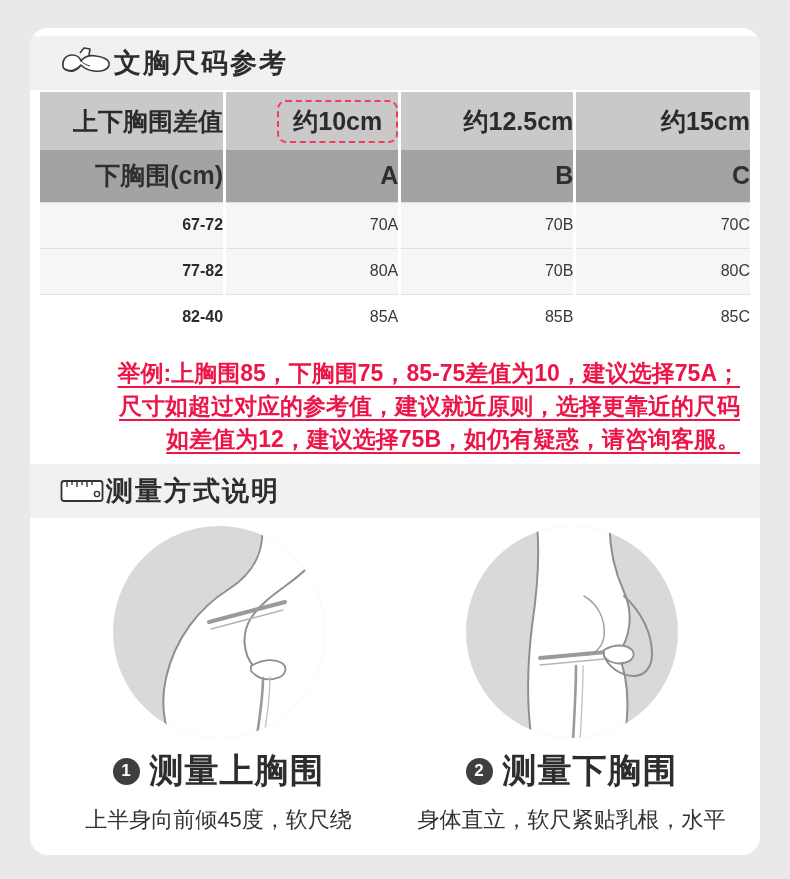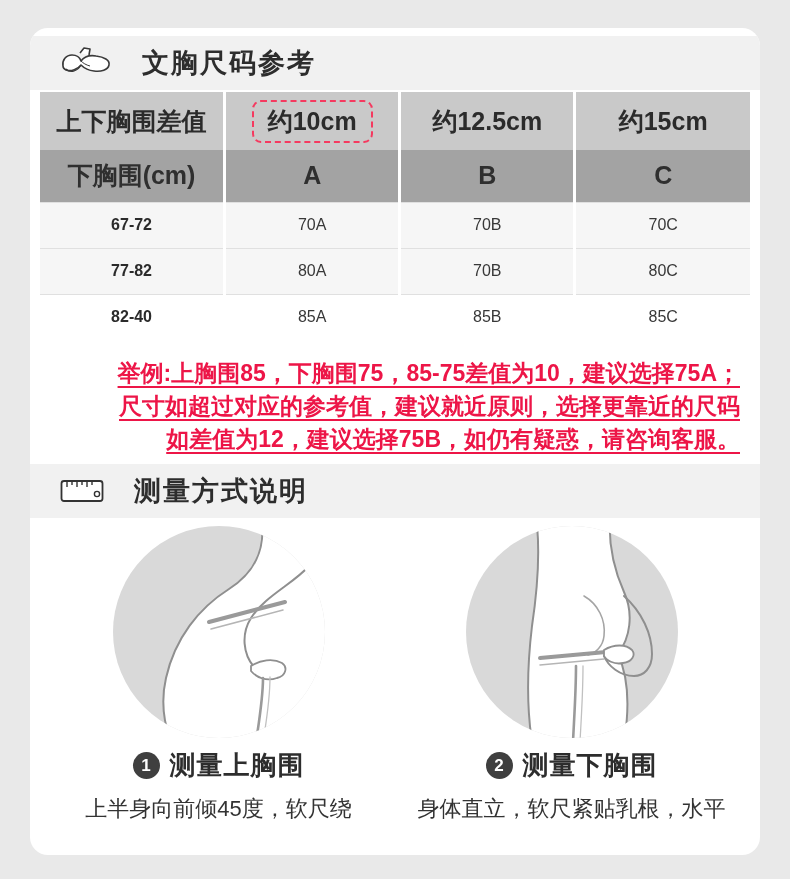--- a/index.html
+++ b/index.html
@@ -9,28 +9,28 @@
     font-family:"Liberation Sans","DejaVu Sans",sans-serif;
     color:#2f2f2f;
   }
   .card {
     position:absolute; left:30px; top:28px; width:730px; height:827px;
     background:#ffffff; border-radius:18px; overflow:hidden;
   }
   
   .band {
     background:#f1f1f1; height:54px; margin-top:8px;
-    display:flex; align-items:center; padding-left:30px; gap:30px;
+    display:flex; align-items:center; padding-left:30px; gap:2px;
   }
   .band-title { font-size:27px; font-weight:bold; color:#2d2d2d; letter-spacing:2px; }
   .band .icon { display:flex; align-items:center; }
   
   table { width:710px; margin:2px 10px 0; border-collapse:collapse; table-layout:fixed; }
   col.c1 { width:26%; }
-  td,th { text-align:center; vertical-align:middle; }
+  td,th { text-align:right; vertical-align:middle; }
   tr.head th {
     background:#c9c9c9; height:58px; font-size:25px; font-weight:bold; color:#2b2b2b;
     border-left:3px solid #ffffff;
   }
   tr.head th:first-child { border-left:none; }
   tr.subhead td { height:52px; font-size:25px; font-weight:bold; background:#a3a3a3; }
   tr.data td { height:46px; font-size:16px; color:#383838; border-top:1px solid #e0e0e0; border-left:3px solid #fff; }
   tr.data td:first-child { font-weight:bold; color:#2b2b2b; border-left:none; }
   tr.subhead td { border-left:3px solid #fff; }
   tr.subhead td:first-child { border-left:none; }
@@ -51,21 +51,21 @@
   
   .figures { display:flex; padding:6px 12px 0; }
   .fig-col { flex:1; text-align:center; }
   .fig-circle { width:212px; height:212px; margin:2px auto 10px; display:block; }
   .fig-caption { display:flex; align-items:center; justify-content:center; gap:10px; margin-top:2px; }
   .fig-caption .step-num {
     width:27px; height:27px; border-radius:50%; background:#3f3f3f; color:#fff;
     display:inline-flex; align-items:center; justify-content:center;
     font-size:17px; font-weight:bold;
   }
-  .fig-caption .cap-text { font-size:26px; font-weight:bold; color:#2d2d2d; letter-spacing:1px; }
+  .fig-caption .cap-text { font-size:34px; font-weight:bold; color:#2d2d2d; letter-spacing:1px; }
   .fig-desc { margin-top:10px; font-size:22px; color:#333; line-height:32px; }
 </style>
 </head>
 <body>
 
 <div class="card">
 
   <div class="band">
     <span class="icon">
       <svg width="52" height="34" viewBox="0 0 52 34" fill="none">

